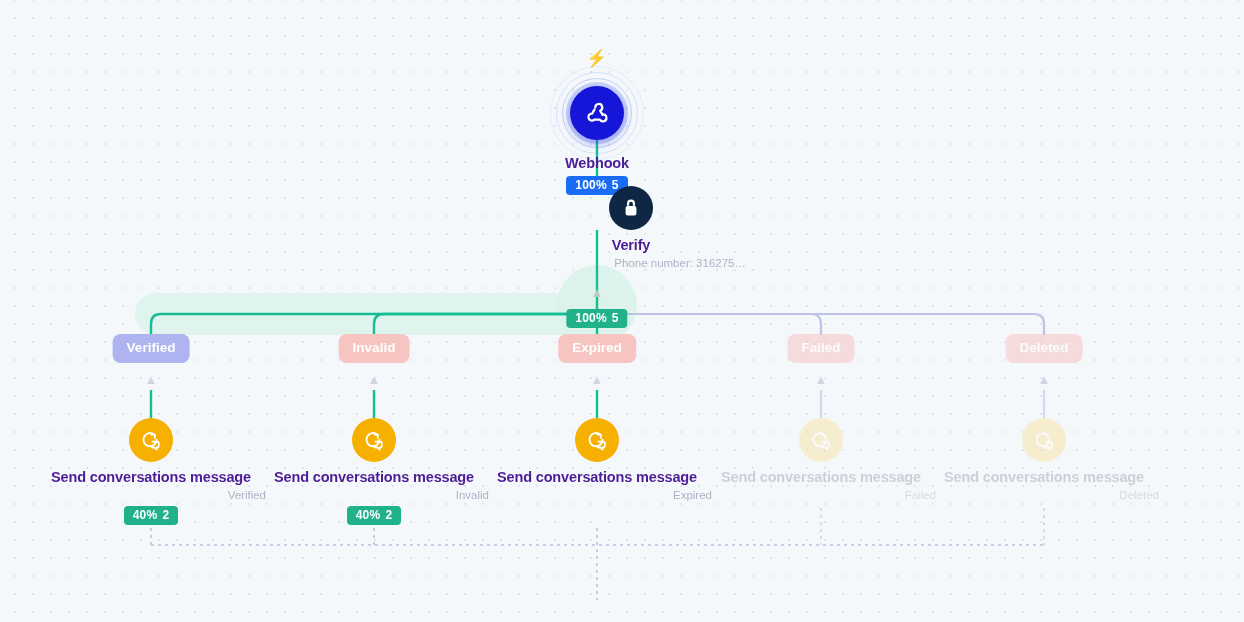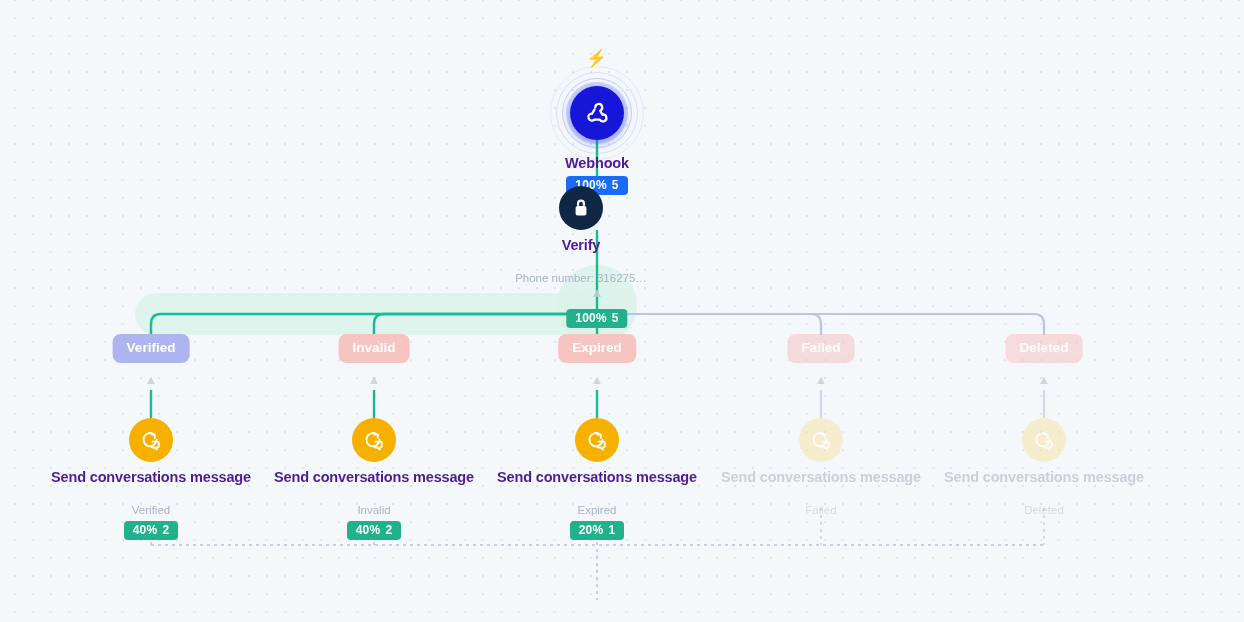--- a/index.html
+++ b/index.html
@@ -113,24 +113,25 @@
   
   .node-title {
     margin-top: 7px;
     font-size: 14.5px;
     font-weight: 700;
     color: #4c1d95;
     letter-spacing: -0.15px;
     white-space: nowrap;
   }
   .node-sub {
-    margin-top: 19px;
+    margin-top: 4px;
     font-size: 11.5px;
     color: #a9b4c4;
     white-space: nowrap;
+    text-align: right;
   }
 
   
   .stat {
     display: inline-block;
     margin-top: 5px;
     padding: 2px 9px 3px;
     border-radius: 4px;
     font-size: 12px;
     font-weight: 700;
@@ -226,21 +227,21 @@
           <path d="M9.6 17.7a3 3 0 1 1-1.8-5.2L9.9 8.9"></path>
         </svg>
       </div>
     </div>
     <div class="node-title">Webhook</div>
     <div>
       <span class="stat blue"><span class="pct">100%</span><span>5</span></span>
     </div>
   </div>
 
-  <div class="node" id="verify-node" style="left:581px;">
+  <div class="node" id="verify-node" style="left:631px;">
     <div class="dark-circle">
       <svg width="22" height="22" viewBox="0 0 24 24" fill="#ffffff">
         <path d="M12 2.8a4.4 4.4 0 0 0-4.4 4.4v2.3h2.4V7.2a2 2 0 1 1 4 0v2.3h2.4V7.2A4.4 4.4 0 0 0 12 2.8z"></path>
         <rect x="6.1" y="9.7" width="11.8" height="10.6" rx="2.3"></rect>
       </svg>
     </div>
     <div class="node-title">Verify</div>
     <div class="node-sub">Phone number: 316275…</div>
   </div>
 
@@ -294,23 +295,20 @@
   <div class="node" style="left:597px; top:418px;">
     <div class="action-circle">
       <svg width="24" height="24" viewBox="0 0 24 24" fill="none" stroke="#ffffff" stroke-width="1.8" stroke-linecap="round" stroke-linejoin="round">
         <path d="M17.6 11.6a6.6 6.6 0 1 1-2.1-4.8"></path>
         <path d="M12.4 6.6h3.4v3.4"></path>
         <path d="M13.5 13.6h4.9a1.4 1.4 0 0 1 1.4 1.4v3.1a1.4 1.4 0 0 1-1.4 1.4h-.6v2l-2.3-2h-2a1.4 1.4 0 0 1-1.4-1.4"></path>
       </svg>
     </div>
     <div class="node-title">Send conversations message</div>
     <div class="node-sub">Expired</div>
-    <div>
-      <span class="stat green"><span class="pct">20%</span><span>1</span></span>
-    </div>
   </div>
 
   <div class="node dim" style="left:821px; top:418px;">
     <div class="action-circle">
       <svg width="24" height="24" viewBox="0 0 24 24" fill="none" stroke="#ffffff" stroke-width="1.8" stroke-linecap="round" stroke-linejoin="round">
         <path d="M17.6 11.6a6.6 6.6 0 1 1-2.1-4.8"></path>
         <path d="M12.4 6.6h3.4v3.4"></path>
         <path d="M13.5 13.6h4.9a1.4 1.4 0 0 1 1.4 1.4v3.1a1.4 1.4 0 0 1-1.4 1.4h-.6v2l-2.3-2h-2a1.4 1.4 0 0 1-1.4-1.4"></path>
       </svg>
     </div>

